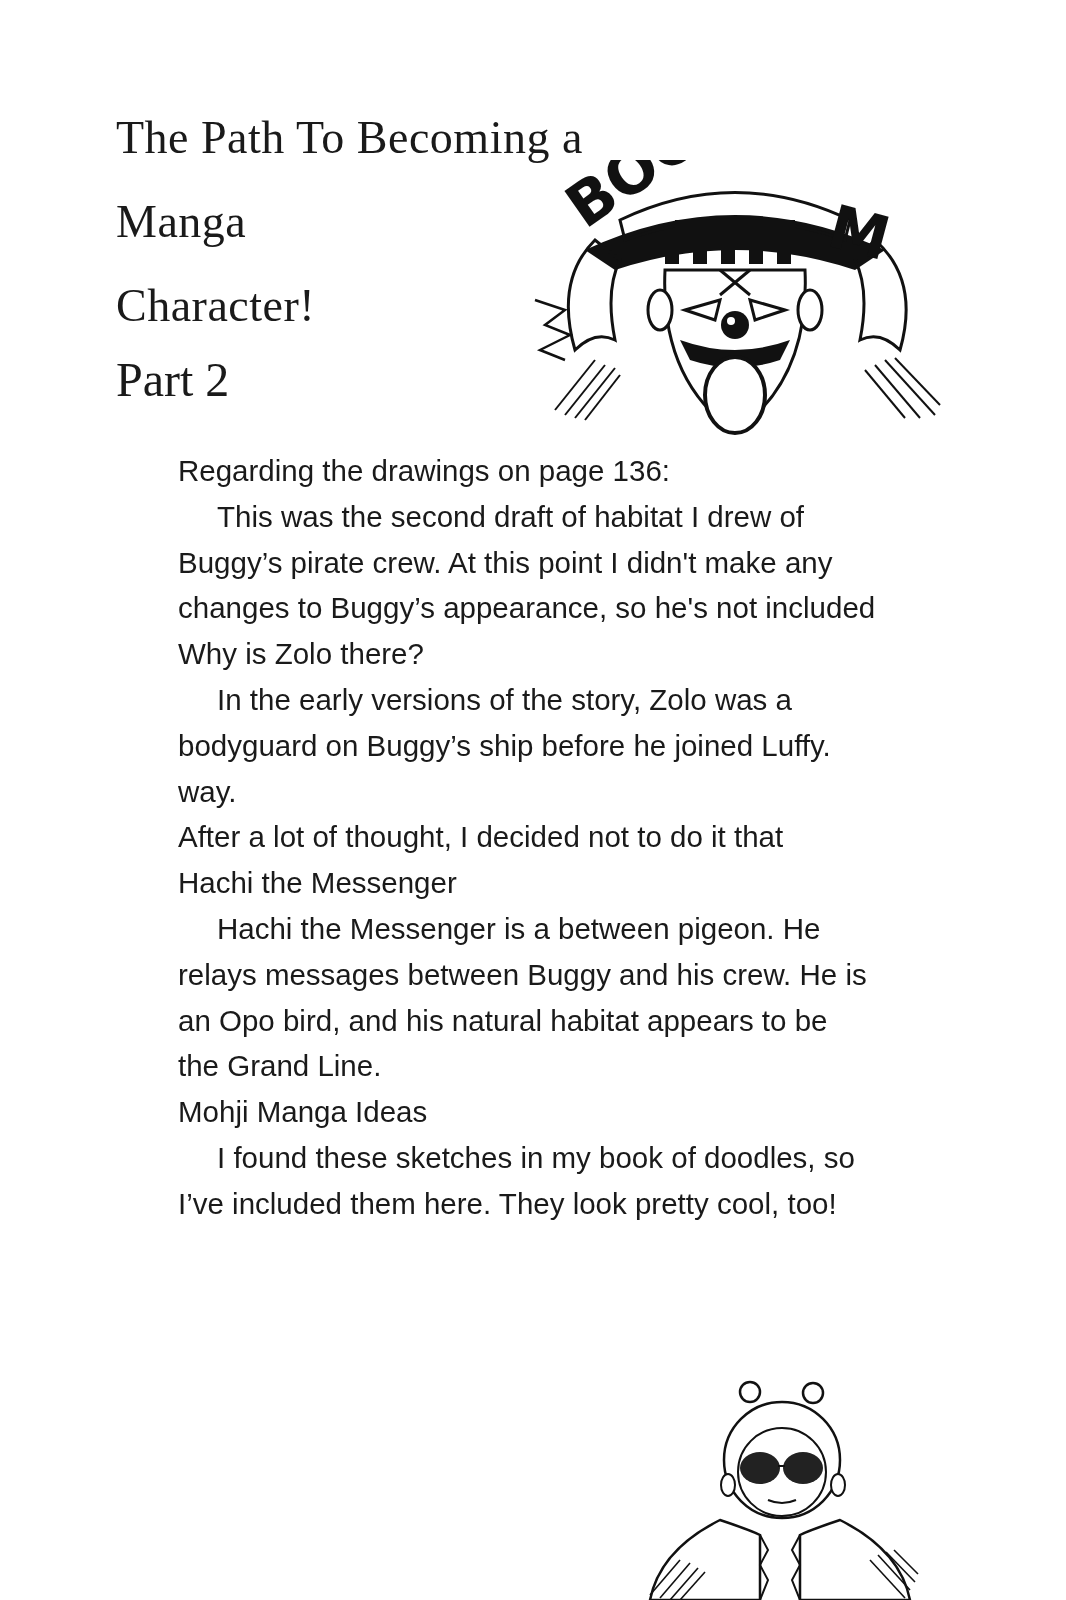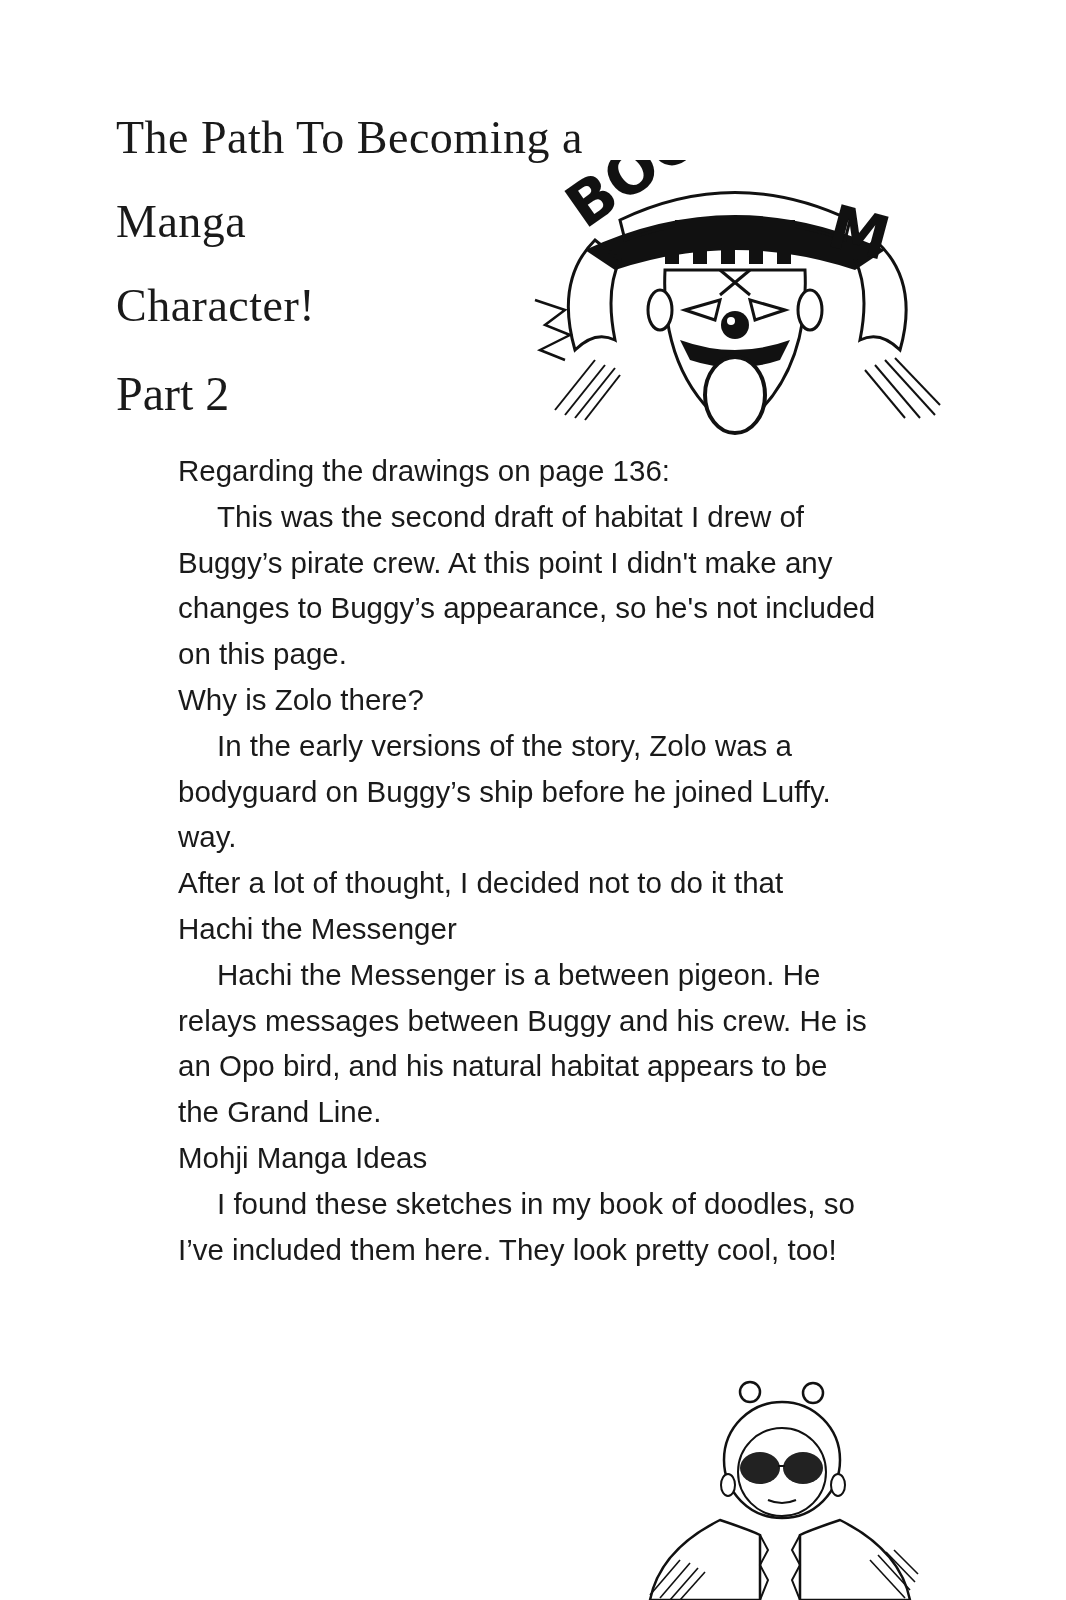--- a/index.html
+++ b/index.html
@@ -26,21 +26,21 @@
       font-family: "Liberation Serif", "DejaVu Serif", serif;
       font-size: 46px;
       line-height: 84px;
       letter-spacing: 0.5px;
       white-space: nowrap;
     }
     .subtitle {
       font-family: "Liberation Serif", "DejaVu Serif", serif;
       font-size: 48px;
       line-height: 60px;
-      margin-top: 16px;
+      margin-top: 2px;
     }
     .body-text {
       position: absolute;
       left: 174px;
       top: 446px;
       width: 760px;
       font-family: "Liberation Sans", "DejaVu Sans", sans-serif;
       font-size: 29.5px;
       line-height: 41.8px;
       color: #1a1a1a;
@@ -139,21 +139,20 @@
     </g>
   </svg>
 </div>
 
 <div class="body-text">
   <section>
     <p class="heading">Regarding the drawings on page 136:</p>
     <p class="para">This was the second draft of habitat I drew of</p>
     <p>Buggy’s pirate crew. At this point I didn't make any</p>
     <p>changes to Buggy’s appearance, so he's not included</p>
-    <p>on this page.</p>
   </section>
   <section>
     <p class="heading">Why is Zolo there?</p>
     <p class="para">In the early versions of the story, Zolo was a</p>
     <p>bodyguard on Buggy’s ship before he joined Luffy.</p>
     <p>way.</p>
     <p>After a lot of thought, I decided not to do it that</p>
   </section>
   <section>
     <p class="heading">Hachi the Messenger</p>

